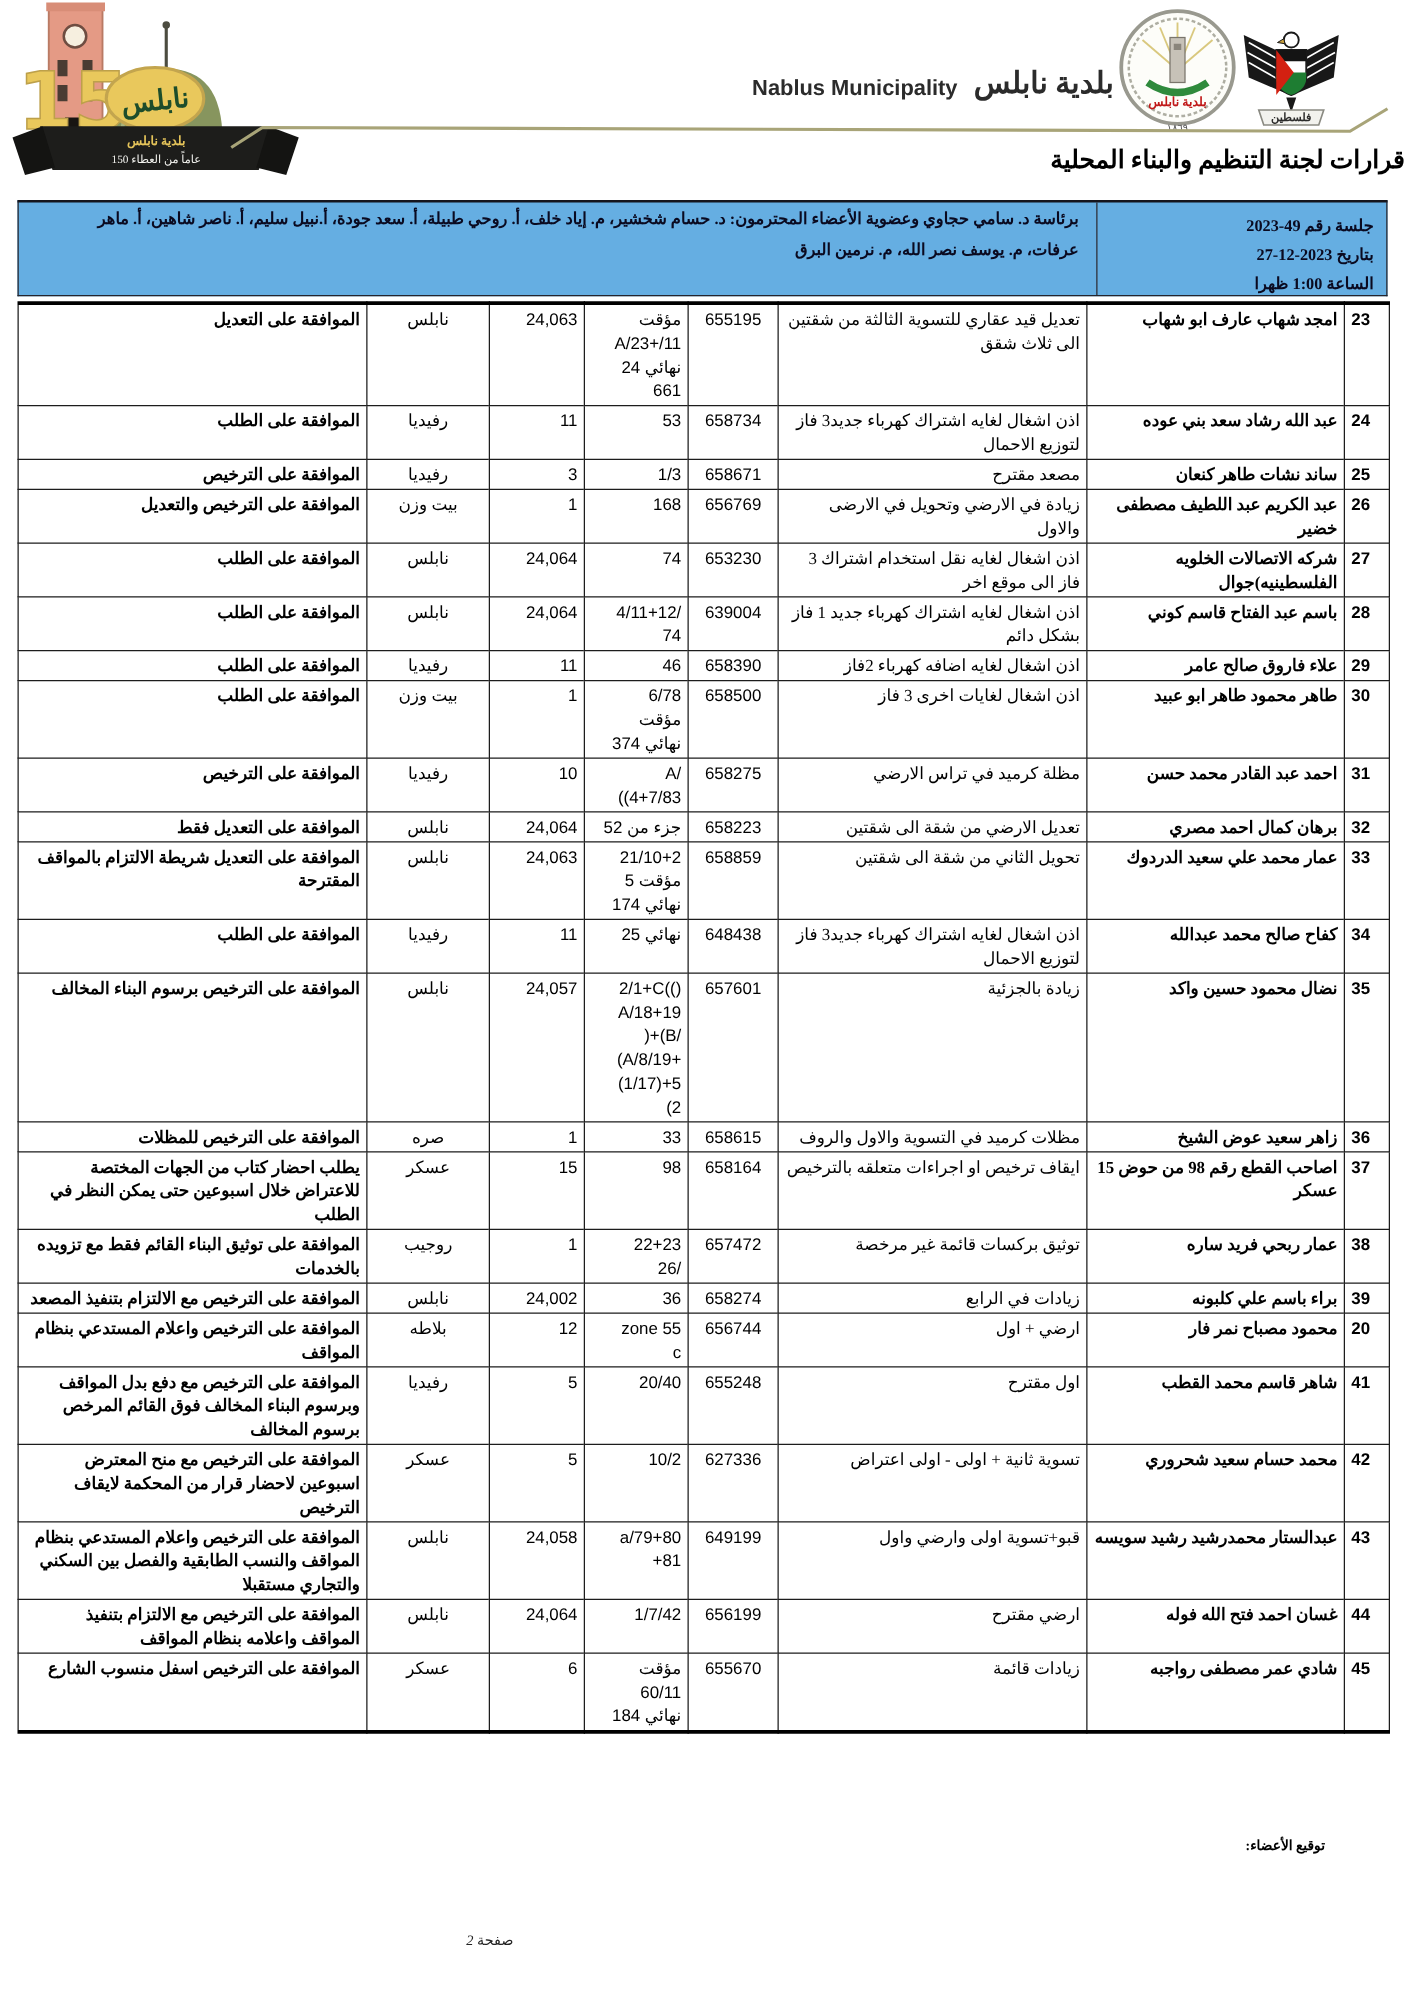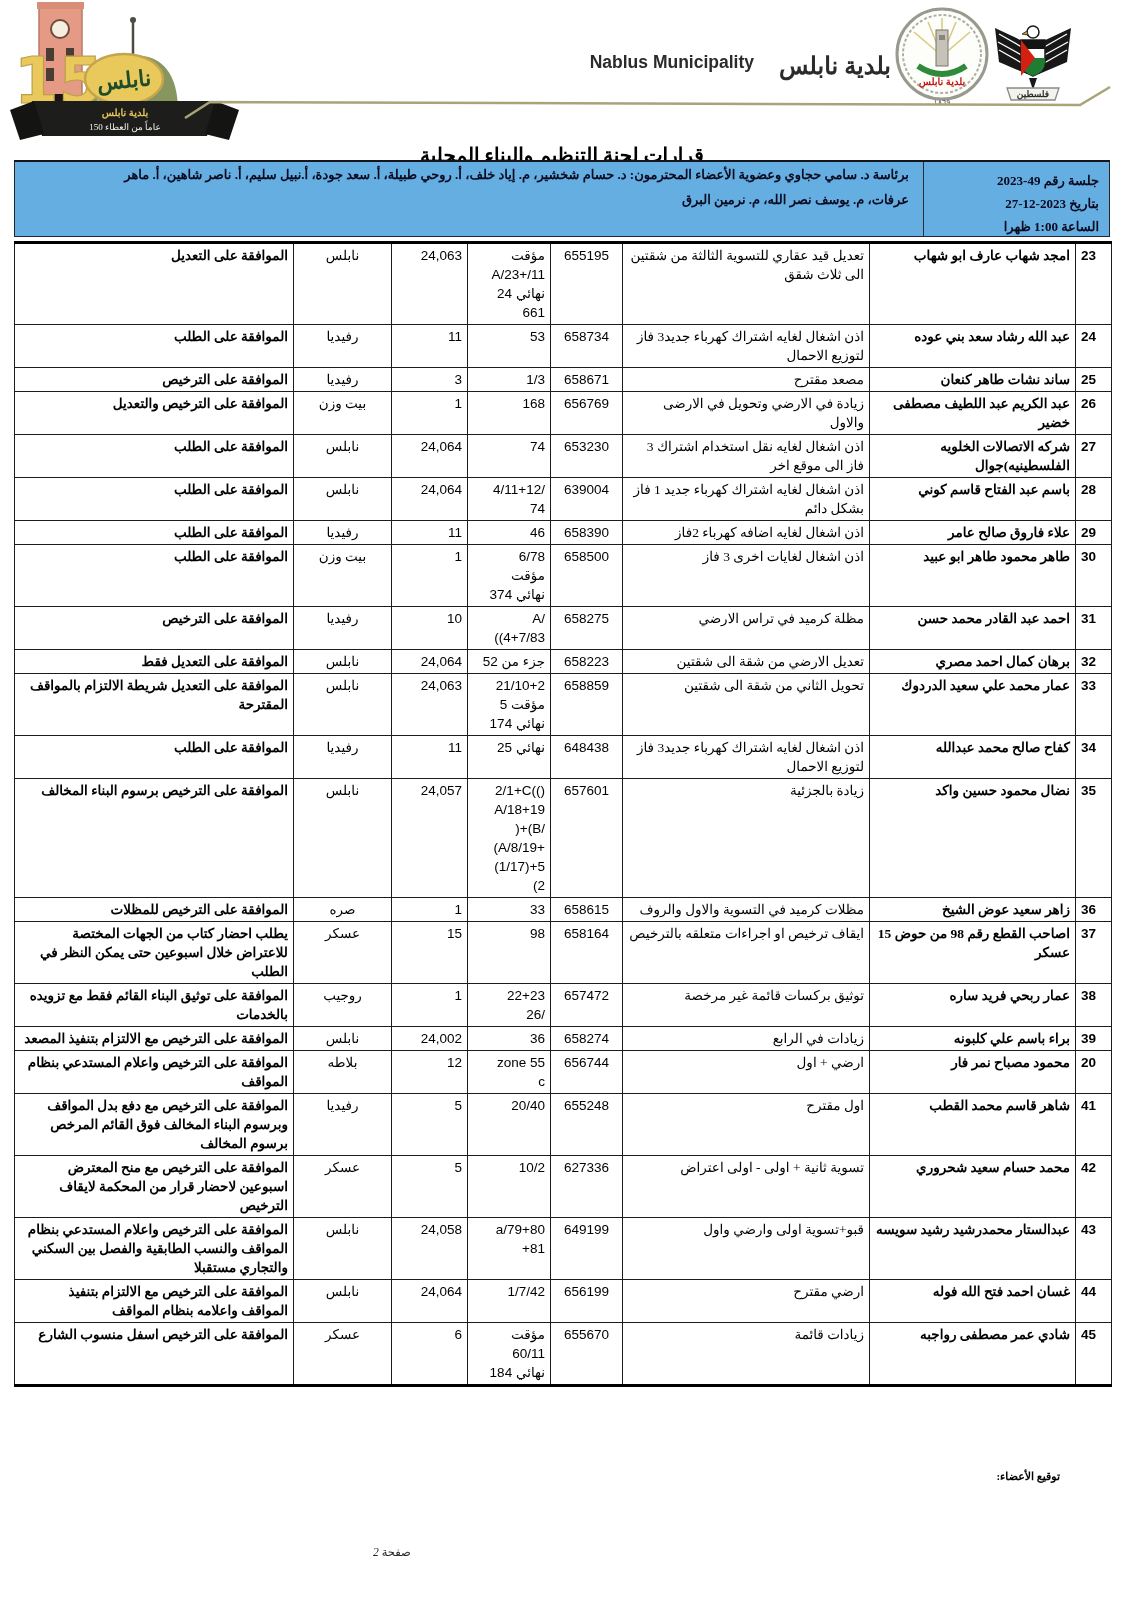--- a/index.html
+++ b/index.html
@@ -5,31 +5,31 @@
   html,body{margin:0;padding:0;}
   body{
     width:1124px;height:1600px;position:relative;background:#ffffff;
     font-family:"Liberation Serif","DejaVu Serif",serif;color:#000;overflow:hidden;
   }
   .abs{position:absolute;}
   
   .logo150{left:2px;top:0;width:262px;height:142px;}
   .seal{right:134px;top:6px;width:96px;height:104px;}
   .emblem{right:47px;top:18px;width:88px;height:88px;}
-  .brand{right:233px;top:52px;direction:ltr;display:flex;align-items:flex-start;gap:25px;white-space:nowrap;}
+  .brand{right:233px;top:52px;direction:ltr;display:flex;align-items:flex-end;gap:13px;white-space:nowrap;}
   .brand-en{font-family:"Liberation Sans","DejaVu Sans",sans-serif;font-weight:bold;font-size:17.5px;color:#2b2b2b;}
   .brand-ar{font-weight:bold;font-size:24px;color:#2b2b2b;}
   .hr-svg{left:0;top:72px;width:1124px;height:60px;}
-  .doc-title{top:115px;left:0;width:100%;text-align:center;font-weight:bold;font-size:20px;direction:rtl;margin-top:28px;}
+  .doc-title{top:115px;left:0;width:100%;font-weight:bold;font-size:20px;direction:rtl;}
   
   .info-box{
     top:160px;left:14px;width:1096px;height:77px;background:#65aee2;
     border:1px solid #24242c;border-top:2px solid #15151d;direction:rtl;display:flex;box-sizing:border-box;
   }
-  .session-cell{width:186px;border-left:1px solid #2c2c34;padding:7px 10px 0 4px;box-sizing:border-box;
+  .session-cell{width:232px;border-left:1px solid #2c2c34;padding:7px 10px 0 4px;box-sizing:border-box;
     text-align:right;font-weight:bold;font-size:13px;line-height:23px;color:#0a0a20;}
   .attendees-cell{flex:1;padding:0 14px 0 8px;box-sizing:border-box;text-align:right;
     font-weight:bold;font-size:13px;line-height:25px;color:#0a0a20;}
   
   table.decisions{
     position:absolute;top:241px;left:14px;width:1097px;border-collapse:collapse;table-layout:fixed;
     direction:rtl;border-top:3px solid #000;border-bottom:3px solid #000;
   }
   table.decisions td{border:1px solid #1c1c1c;vertical-align:top;padding:2px 5px;font-size:13.5px;line-height:19px;overflow:hidden;}
   td.c-num{text-align:left;font-family:"Liberation Sans","DejaVu Sans",sans-serif;font-size:13px;font-weight:bold;}

